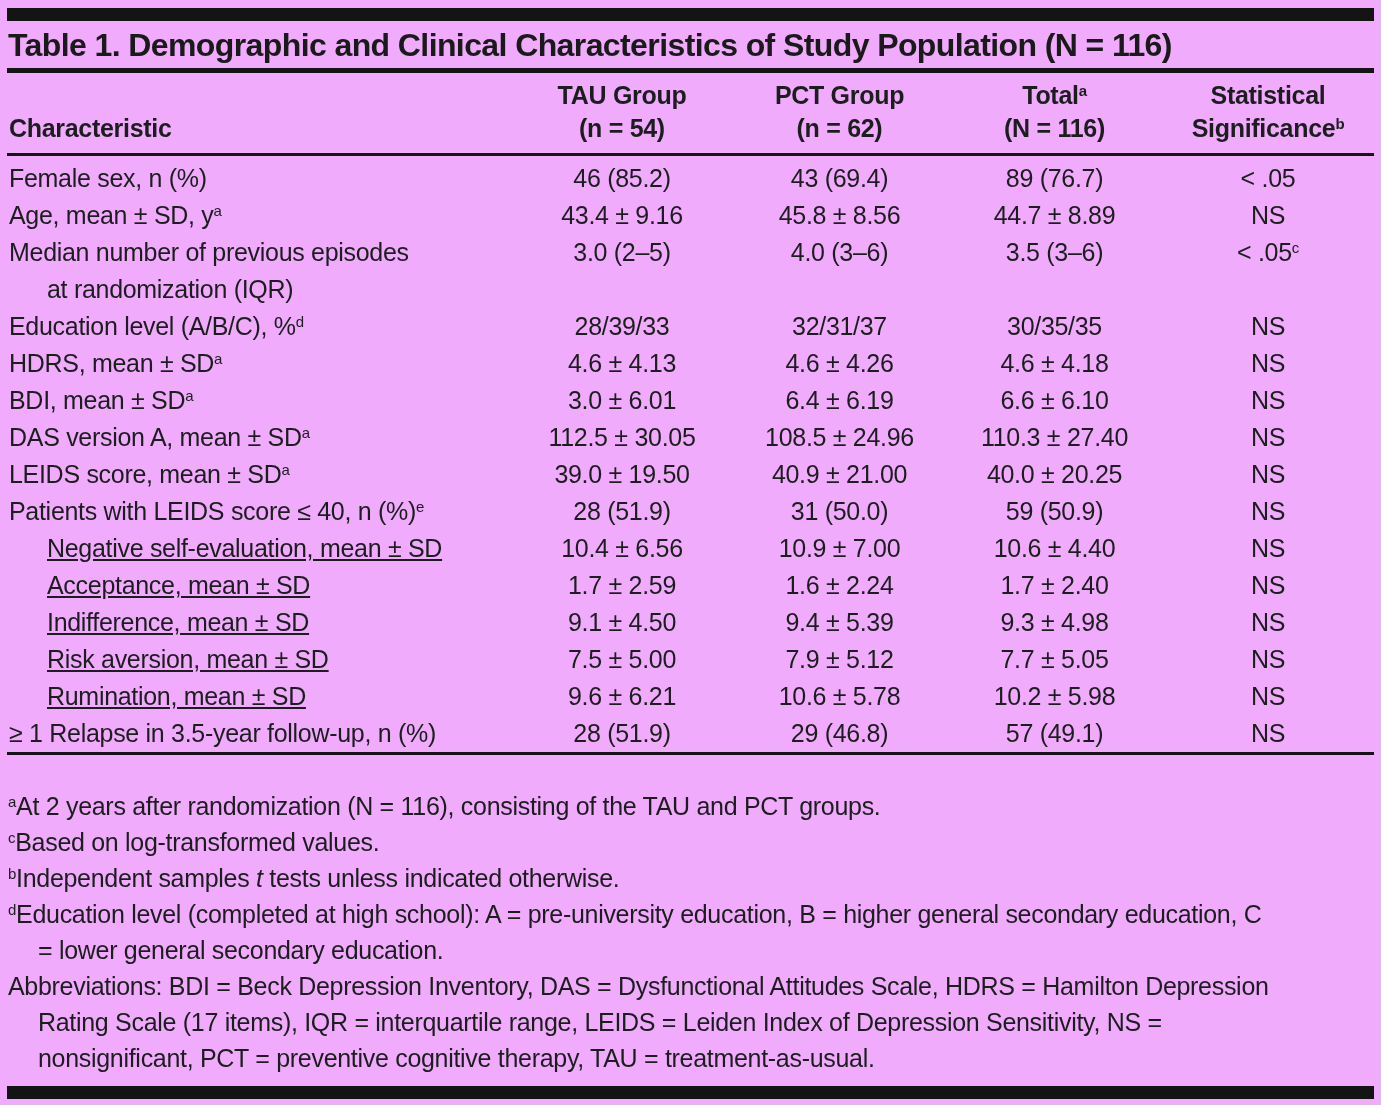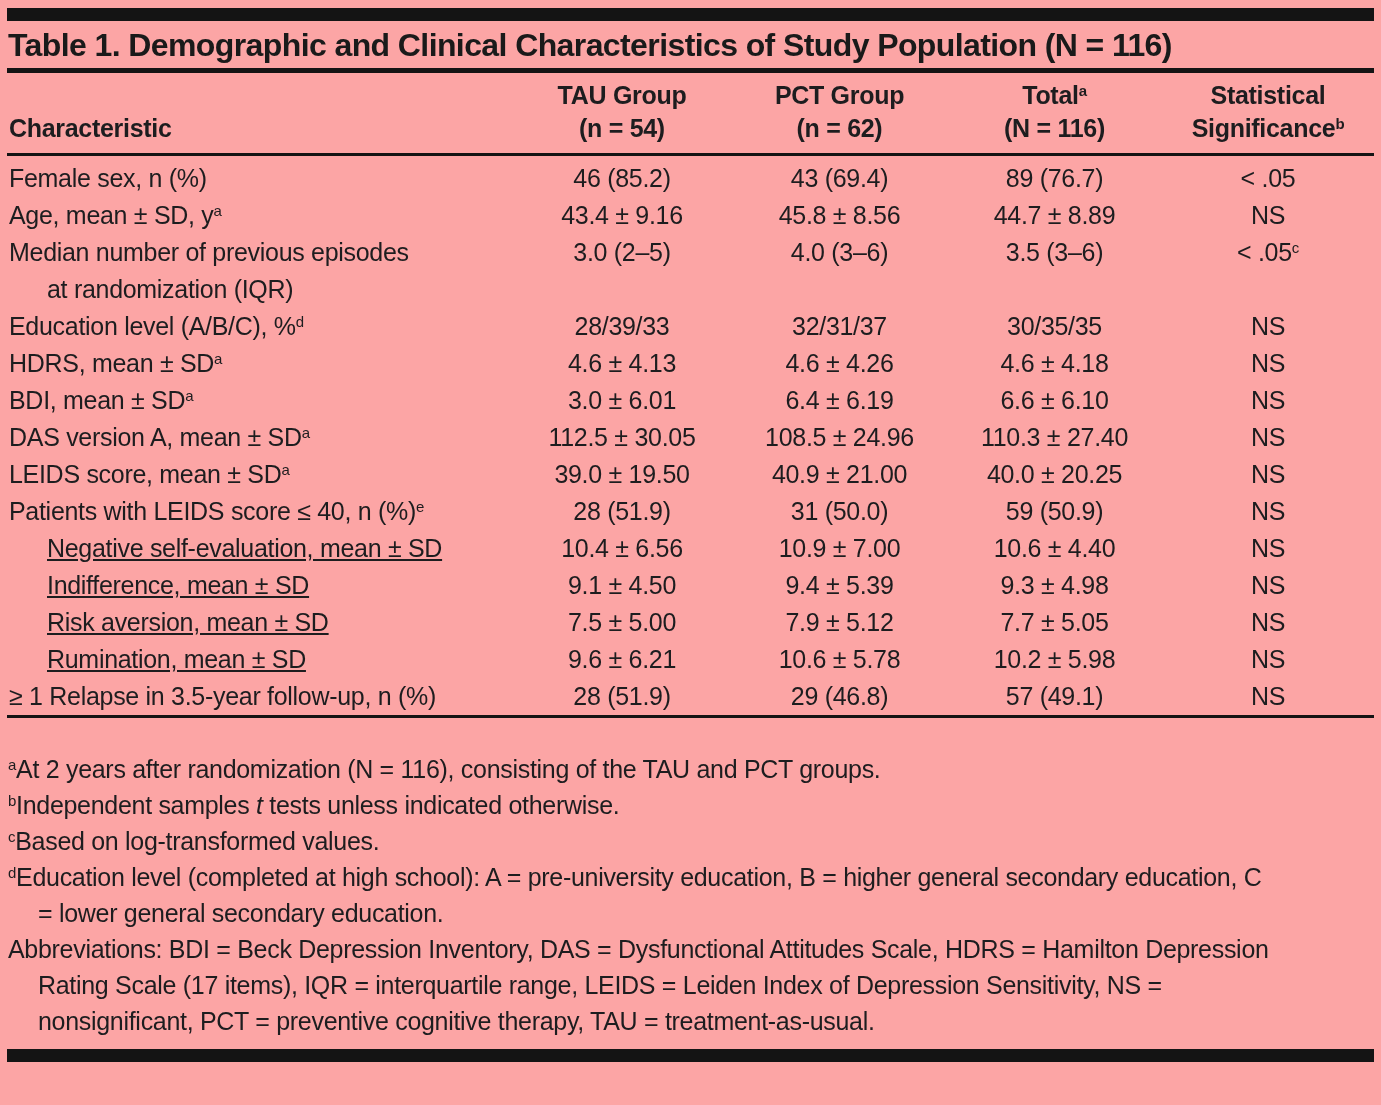--- a/index.html
+++ b/index.html
@@ -7,21 +7,21 @@
     width: 1381px;
     background: #ffffff;
     font-family: "Liberation Sans", "DejaVu Sans", sans-serif;
     color: #1d1d1f;
   }
   .sheet {
     width: 1381px;
     height: 1105px;
     padding: 8px 7px 0 7px;
     overflow: hidden;
-    background: #fca5a5;
+    background: #f0abfc;
   }
   .bar {
     width: 100%;
     height: 13px;
     background: #141414;
   }
   .title {
     font-size: 32px;
     font-weight: bold;
     letter-spacing: -0.6px;
@@ -194,20 +194,27 @@
         <td class="num"><span>NS</span><sup></sup></td>
       </tr>
       <tr>
         <td class="lbl indent"><span>Negative self-evaluation, mean ± SD</span><sup></sup></td>
         <td class="num">10.4 ± 6.56</td>
         <td class="num">10.9 ± 7.00</td>
         <td class="num">10.6 ± 4.40</td>
         <td class="num"><span>NS</span><sup></sup></td>
       </tr>
       <tr>
+        <td class="lbl indent"><span>Acceptance, mean ± SD</span><sup></sup></td>
+        <td class="num">1.7 ± 2.59</td>
+        <td class="num">1.6 ± 2.24</td>
+        <td class="num">1.7 ± 2.40</td>
+        <td class="num"><span>NS</span><sup></sup></td>
+      </tr>
+      <tr>
         <td class="lbl indent"><span>Indifference, mean ± SD</span><sup></sup></td>
         <td class="num">9.1 ± 4.50</td>
         <td class="num">9.4 ± 5.39</td>
         <td class="num">9.3 ± 4.98</td>
         <td class="num"><span>NS</span><sup></sup></td>
       </tr>
       <tr>
         <td class="lbl indent"><span>Risk aversion, mean ± SD</span><sup></sup></td>
         <td class="num">7.5 ± 5.00</td>
         <td class="num">7.9 ± 5.12</td>
@@ -228,21 +235,21 @@
         <td class="num">57 (49.1)</td>
         <td class="num"><span>NS</span><sup></sup></td>
       </tr>
     </tbody>
   </table>
 
   <div class="rule-body"></div>
 
   <div class="footnotes">
     <div class="fn"><sup>a</sup><span>At 2 years after randomization (N = 116), consisting of the TAU and PCT groups.</span></div>
+    <div class="fn"><sup>c</sup><span>Based on log-transformed values.</span></div>
     <div class="fn"><sup>b</sup><span>Independent samples </span><i>t</i><span> tests unless indicated otherwise.</span></div>
-    <div class="fn"><sup>c</sup><span>Based on log-transformed values.</span></div>
     <div class="fn"><sup>d</sup><span>Education level (completed at high school): A = pre-university education, B = higher general secondary education, C = lower general secondary education.</span></div>
     <div class="fn"><span>Abbreviations: BDI = Beck Depression Inventory, DAS = Dysfunctional Attitudes Scale, HDRS = Hamilton Depression Rating Scale (17 items), IQR = interquartile range, LEIDS = Leiden Index of Depression Sensitivity, NS = nonsignificant, PCT = preventive cognitive therapy, TAU = treatment-as-usual.</span></div>
   </div>
 
   <div class="bar"></div>
 
 </div>
 
 </body></html>

